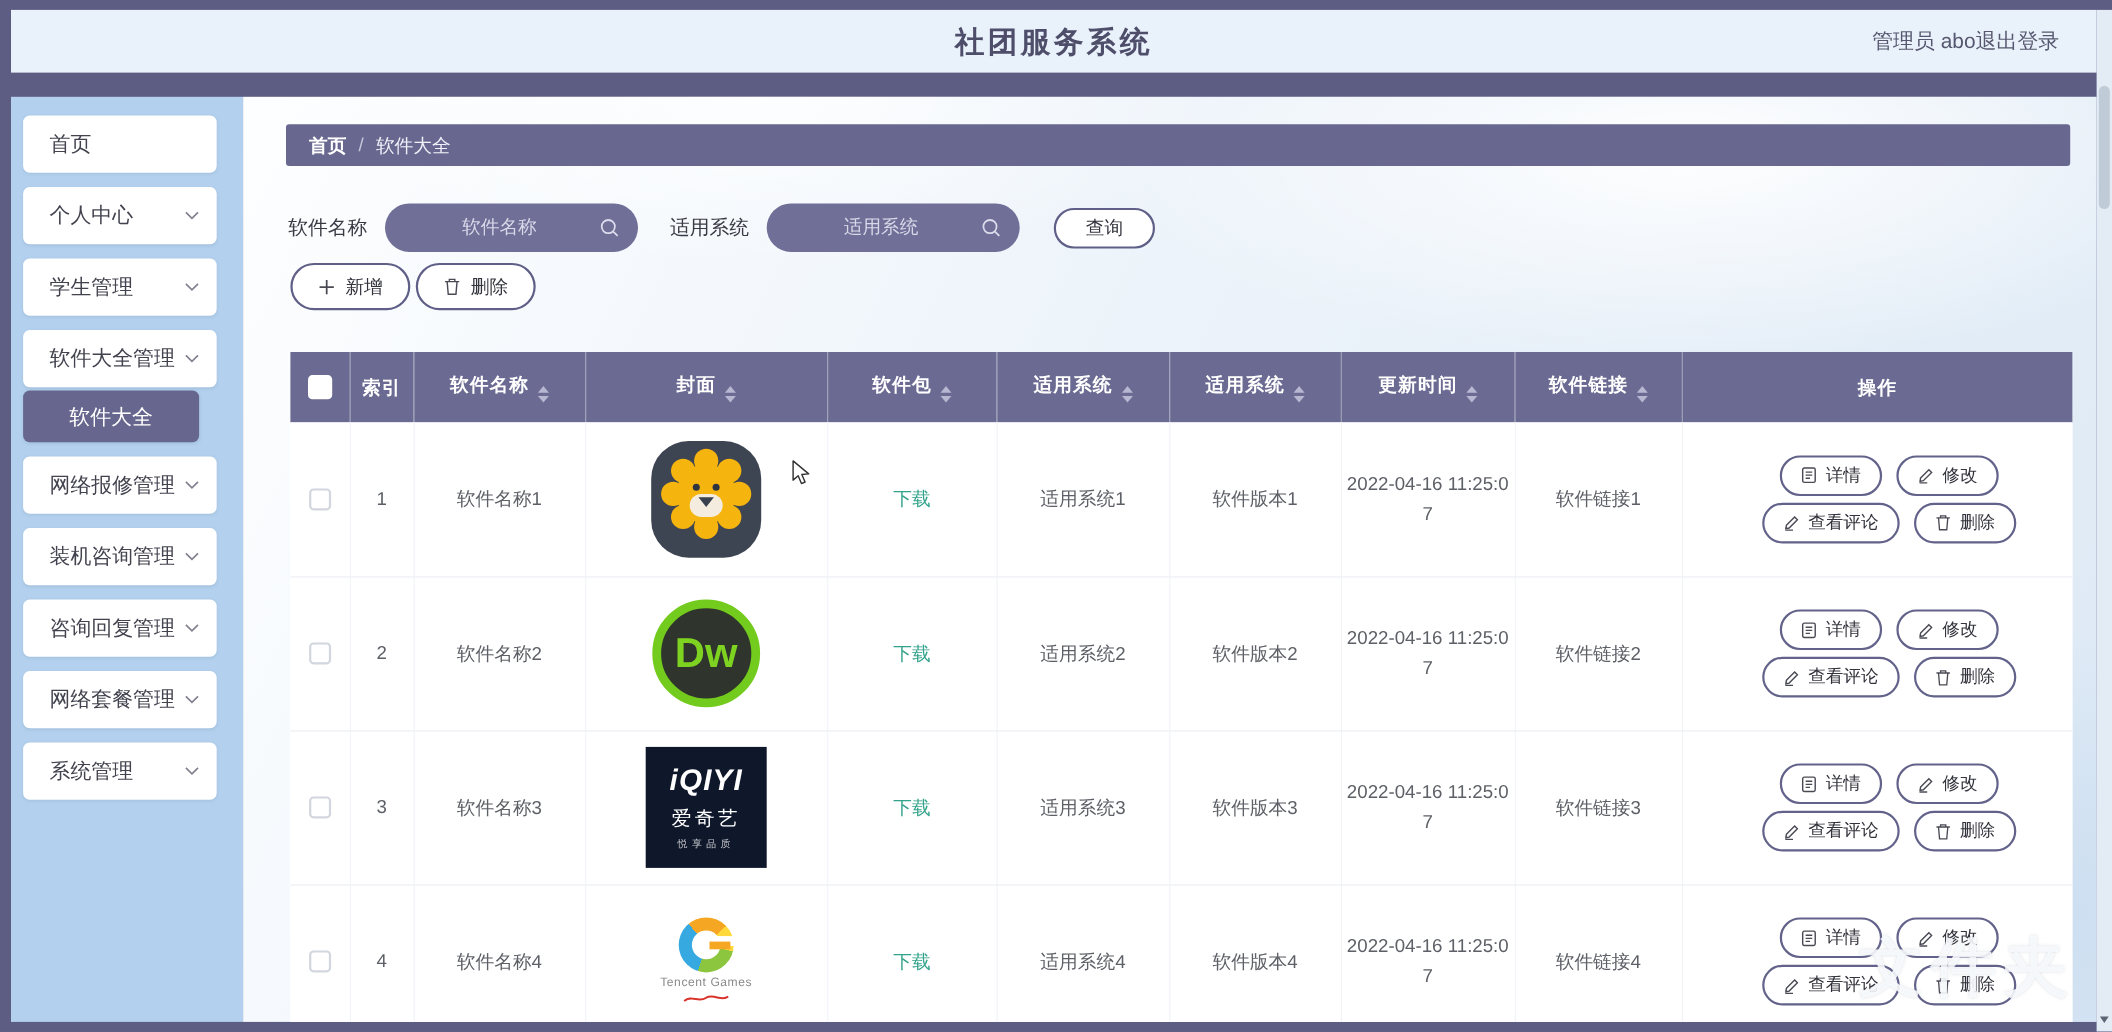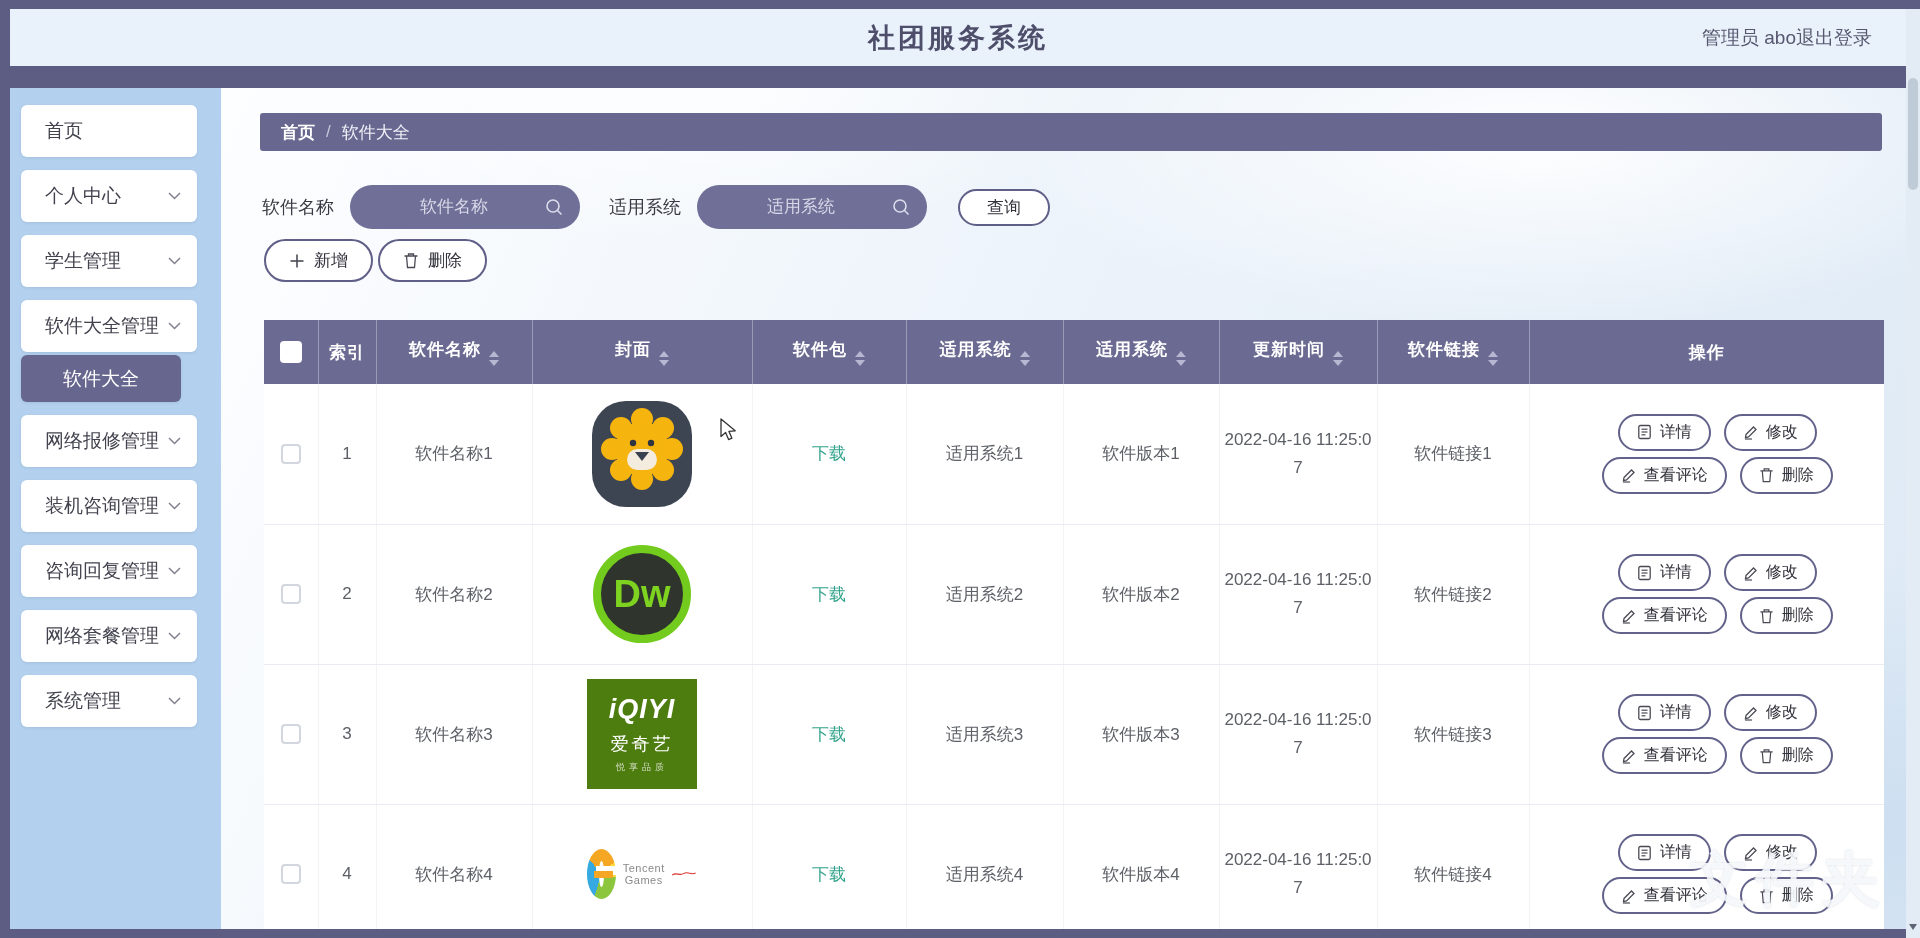--- a/index.html
+++ b/index.html
@@ -87,25 +87,25 @@
            display:inline-flex;align-items:center;gap:8px;font-size:16px;color:#33333d;
            cursor:pointer;font-family:inherit;}
   .act-line{display:flex;justify-content:center;gap:13px;margin:6px 0;}
 
   
   .cover{width:110px;height:110px;margin:0 auto;position:relative;}
   .dw-wrap{display:flex;align-items:center;justify-content:center;}
   .dw-circle{width:98px;height:98px;border-radius:50%;background:#2f342c;border:8px solid #73cb1d;
              display:flex;align-items:center;justify-content:center;}
   .dw-circle span{color:#7ed321;font-size:38px;font-weight:bold;}
-  .iqiyi{background:#4d7c0f;display:flex;flex-direction:column;align-items:center;justify-content:center;color:#fff;}
+  .iqiyi{background:#0f172a;display:flex;flex-direction:column;align-items:center;justify-content:center;color:#fff;}
   .iqiyi .brand{font-size:27px;font-weight:bold;font-style:italic;letter-spacing:1px;}
   .iqiyi .cap{font-size:18px;margin-top:7px;letter-spacing:3px;}
   .iqiyi .slogan{font-size:9px;opacity:.75;margin-top:5px;letter-spacing:4px;}
-  .tencent{background:#fff;display:flex;align-items:center;justify-content:center;gap:3px;}
+  .tencent{background:#fff;display:flex;flex-direction:column;align-items:center;justify-content:center;gap:3px;}
   .tg-g{width:50px;height:50px;border-radius:50%;position:relative;
         background:conic-gradient(from -40deg,#f5a623 0 24%,#ffd93b 24% 40%,#8cc63f 40% 66%,#36a9e1 66% 100%);}
   .tg-g .hole{position:absolute;inset:12px;background:#fff;border-radius:50%;}
   .tg-g .notch{position:absolute;right:-2px;top:17px;width:22px;height:9px;background:#fff;}
   .tg-g .bar{position:absolute;right:3px;top:22px;width:19px;height:7px;background:#f5a623;}
   .tencent .cap{font-size:11px;color:#8a8a8a;letter-spacing:.5px;}
 
   
   .watermark{position:absolute;right:18px;top:753px;font-size:58px;font-weight:bold;letter-spacing:8px;
              color:rgba(248,250,253,.88);text-shadow:0 0 3px rgba(130,140,160,.28);z-index:6;pointer-events:none;}

